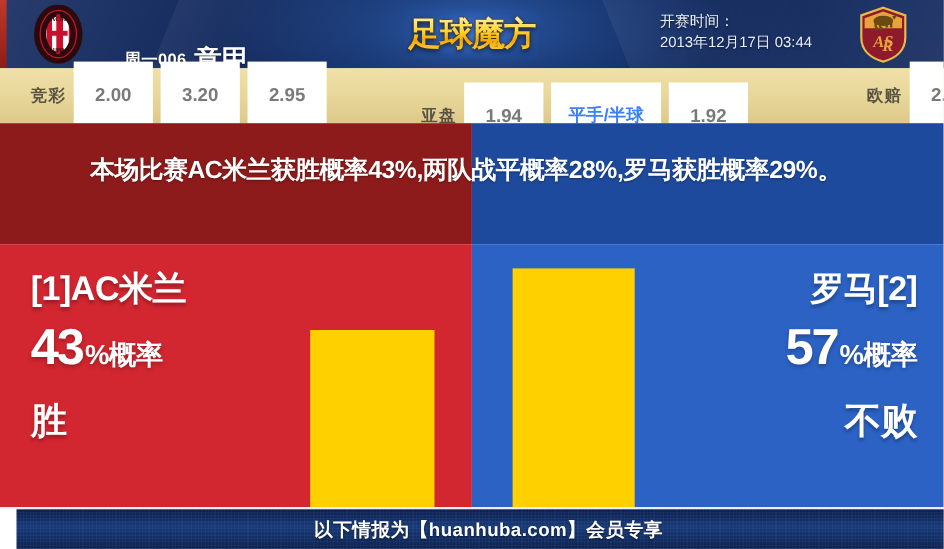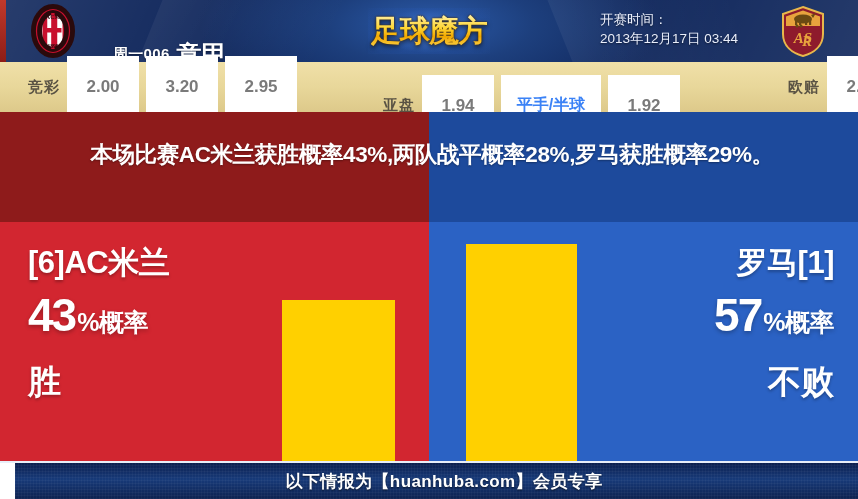--- a/index.html
+++ b/index.html
@@ -98,21 +98,20 @@
   
   .desc-band{position:absolute;left:0;top:112px;width:858px;height:110px;}
   .desc-half{position:absolute;top:0;height:110px;width:429px;}
   .desc-half.l{left:0;background:#8e1b1b;}
   .desc-half.r{left:429px;background:#1d4a9c;}
   .desc-text{
     position:absolute;left:82px;top:26px;width:700px;
     color:#ffffff;font-size:22.5px;font-weight:bold;line-height:34px;
     letter-spacing:-.4px;
     text-shadow:0 1px 2px rgba(0,0,0,.35);
-    text-align:center;
   }
 
   
   .panels{position:absolute;left:0;top:222px;width:858px;height:239px;}
   .panel{position:absolute;top:0;height:239px;}
   .panel.left{left:0;width:429px;background:#d22630;}
   .panel.right{left:429px;width:429px;background:#2b62c4;}
 
   .team-block{position:absolute;color:#fff;}
   .team-block.left{left:28px;top:22px;text-align:left;}
@@ -248,29 +247,29 @@
   </div>
 
   <div class="panels">
     <div class="panel left"></div>
     <div class="panel right"></div>
 
     <div class="bar left"></div>
     <div class="bar right"></div>
 
     <div class="team-block left">
-      <div class="team-name">[6]AC米兰</div>
+      <div class="team-name">[1]AC米兰</div>
       <div class="pct-line">
         <span class="pct-num">43</span><span class="pct-unit">%概率</span>
       </div>
       <div class="outcome">胜</div>
     </div>
 
     <div class="team-block right">
-      <div class="team-name">罗马[1]</div>
+      <div class="team-name">罗马[2]</div>
       <div class="pct-line">
         <span class="pct-num">57</span><span class="pct-unit">%概率</span>
       </div>
       <div class="outcome">不败</div>
     </div>
   </div>
 
   <div class="footer-line"></div>
   <div class="footer">
     <span class="footer-text">以下情报为【huanhuba.com】会员专享</span>

